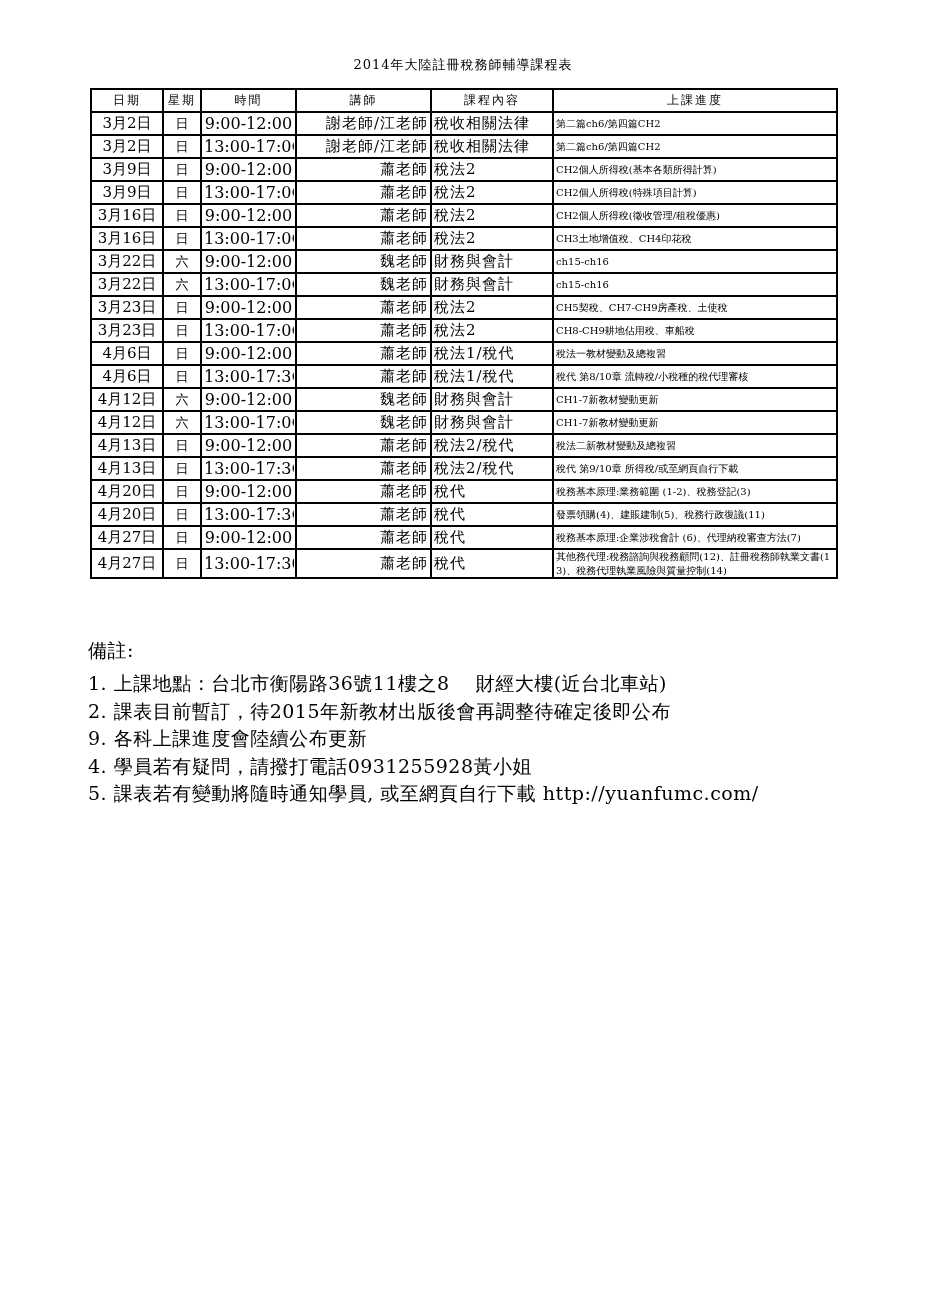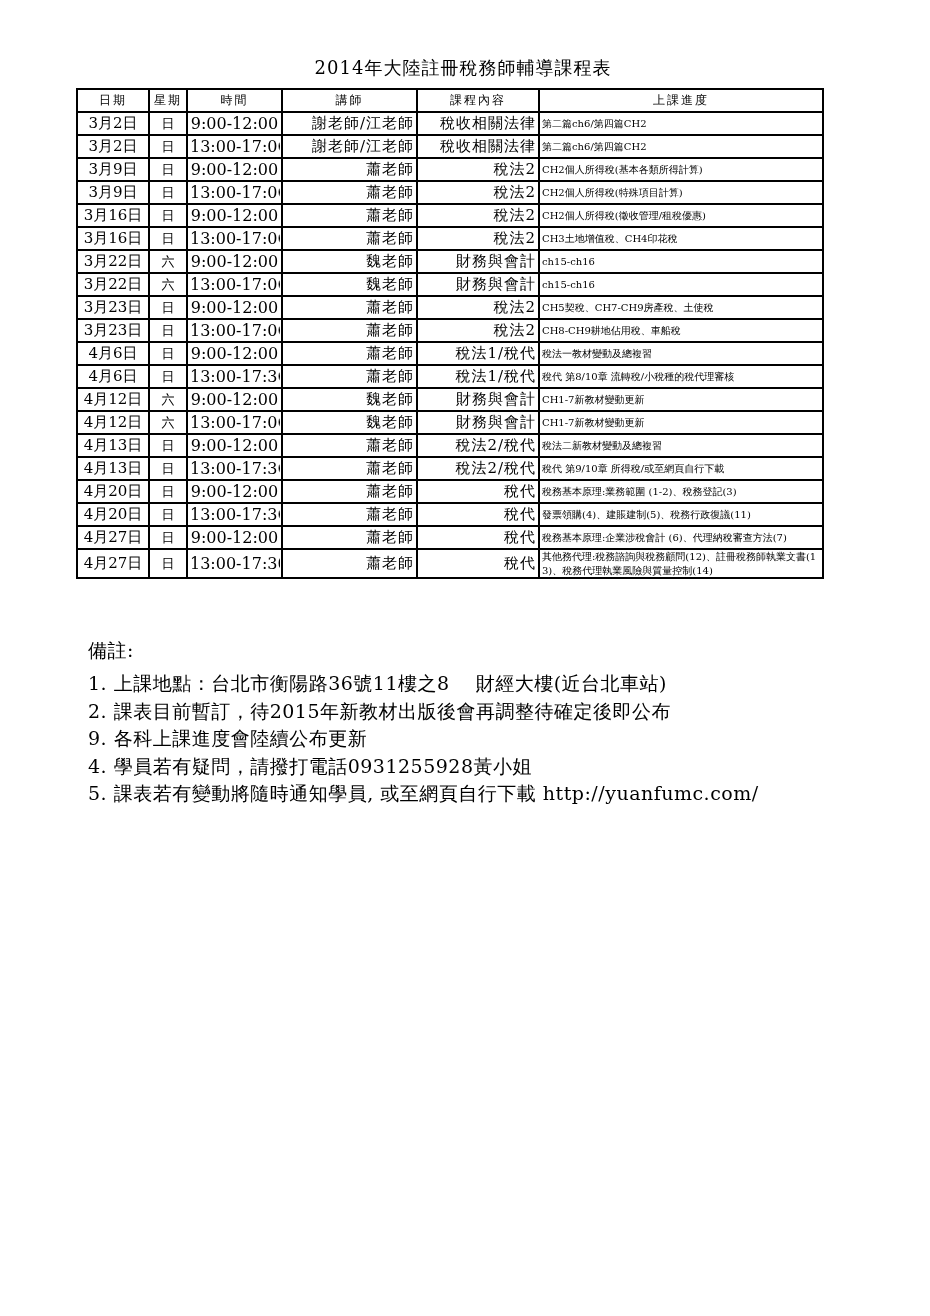--- a/index.html
+++ b/index.html
@@ -8,27 +8,27 @@
     width:930px; height:1316px;
     margin:0 auto;
     background:#ffffff;
     font-family:"DejaVu Serif","Liberation Serif",serif;
     color:#000;
   }
   .doc-title {
     position:absolute;
     top:56px; left:90px; width:746px;
     text-align:center;
-    font-size:18px;
+    font-size:13px;
     letter-spacing:1px;
     white-space:nowrap;
   }
   table.schedule {
     position:absolute;
-    top:88px; left:76px;
+    top:88px; left:90px;
     width:746px;
     border-collapse:collapse;
     table-layout:fixed;
   }
   table.schedule col.c1 { width:72px; }
   table.schedule col.c2 { width:38px; }
   table.schedule col.c3 { width:95px; }
   table.schedule col.c4 { width:135px; }
   table.schedule col.c5 { width:122px; }
   table.schedule col.c6 { width:284px; }
@@ -43,21 +43,21 @@
     font-weight:normal;
     font-size:12px;
     text-align:center;
     letter-spacing:2px;
   }
   table.schedule tr { height:23px; }
   td.col-date     { text-align:center; font-size:15px; white-space:nowrap; }
   td.col-weekday  { text-align:center; font-size:13px; }
   td.col-time     { text-align:center; font-size:16px; white-space:nowrap;border-radius:11px; }
   td.col-lecturer { text-align:right; font-size:15px; letter-spacing:1px; white-space:nowrap; }
-  td.col-course   { text-align:right; font-size:15px; letter-spacing:1px; white-space:nowrap;border-radius:11px; }
+  td.col-course   { text-align:left; font-size:15px; letter-spacing:1px; white-space:nowrap;border-radius:11px; }
   td.col-progress { text-align:left; font-size:10px; line-height:1.35; padding:1px 4px; word-break:break-all;margin-top:32px; }
   .notes {
     position:absolute;
     left:88px; top:638px;
     font-size:19px;
     letter-spacing:0.5px;
   }
   .notes .note-label { margin-bottom:10px; }
   .notes .note-item  { margin-bottom:9.5px; line-height:18px; white-space:pre; }
 </style>

